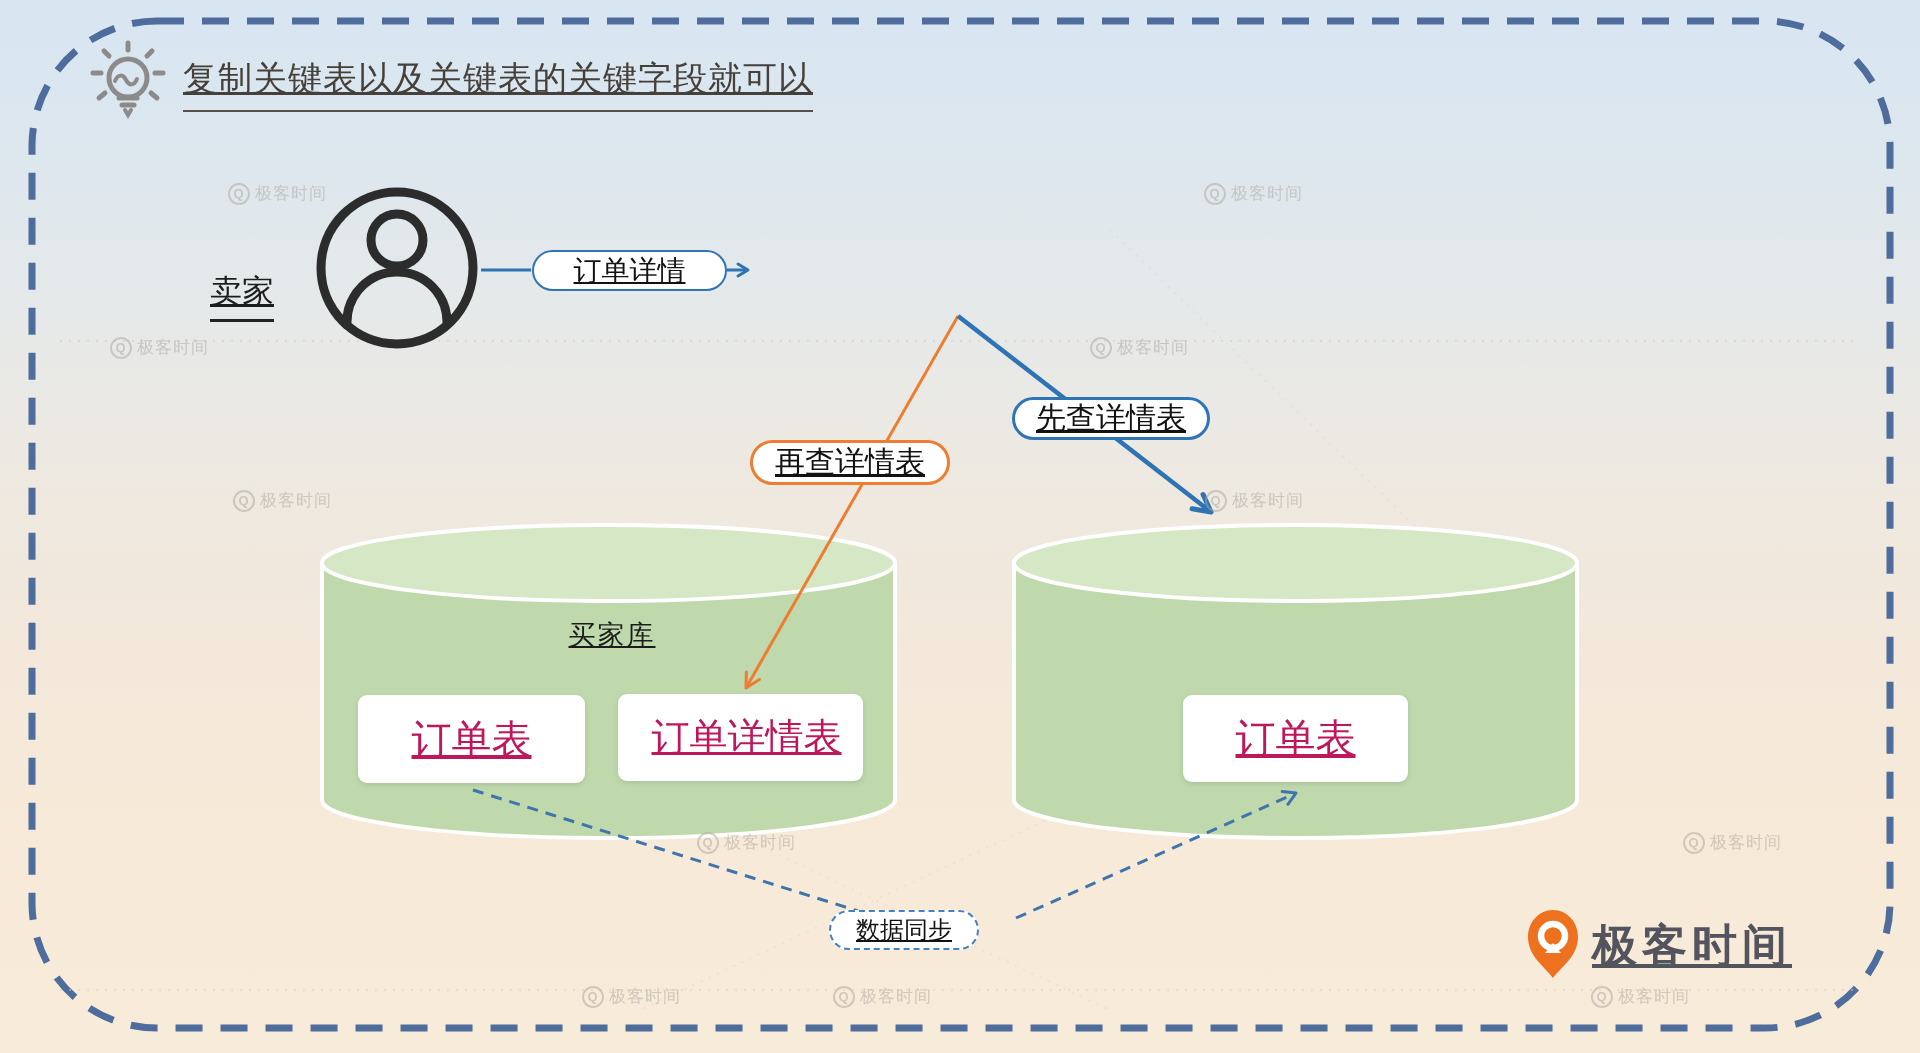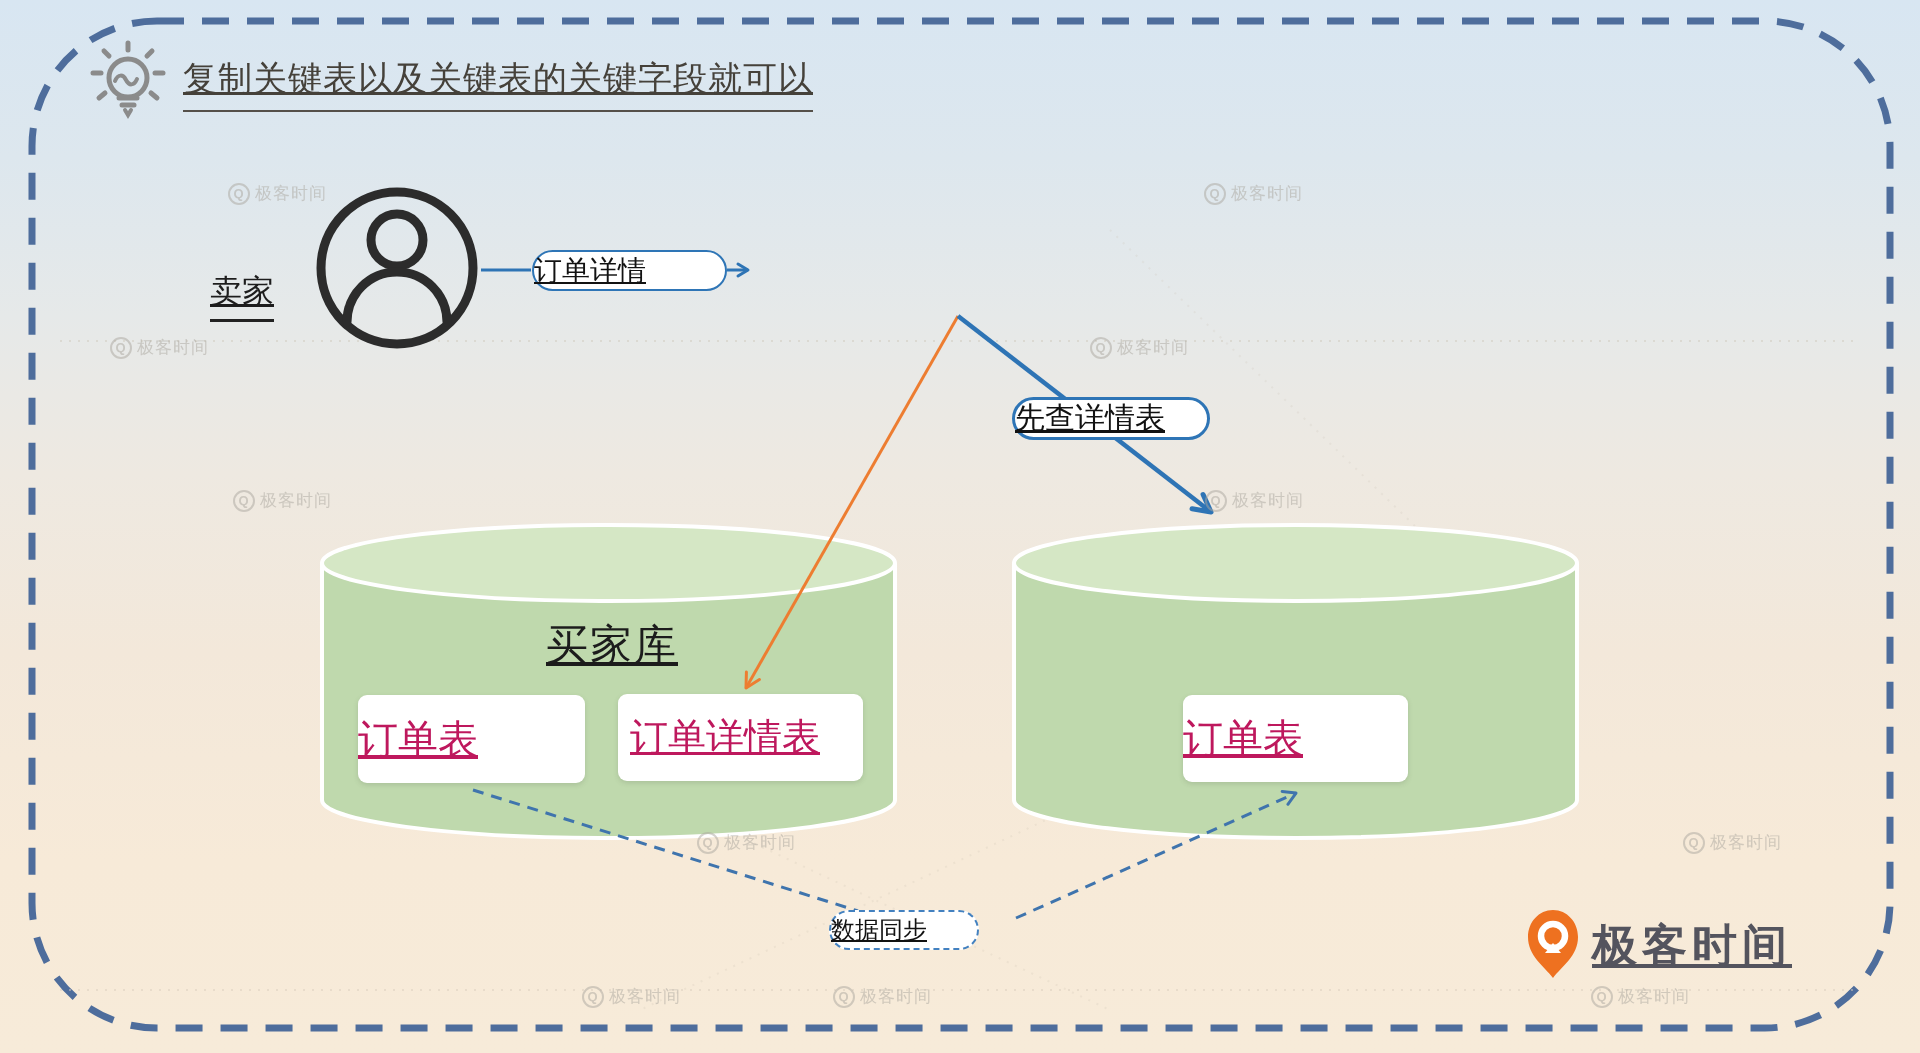--- a/index.html
+++ b/index.html
@@ -7,21 +7,21 @@
     position:relative;
     width:1920px;height:1053px;
     overflow:hidden;
     font-family:"Liberation Sans","DejaVu Sans",sans-serif;
     background:linear-gradient(180deg,
       #d8e6f2 0%, #dde7ee 15%, #e6e9e9 30%,
       #eee9e1 45%, #f3e8da 62%, #f7ead8 82%, #f7ebd9 100%);
   }
   .layer{position:absolute;left:0;top:0;}
   .abs{position:absolute;box-sizing:border-box;text-decoration:underline;}
-  .ctr{display:flex;align-items:center;justify-content:flex-start;}
+  .ctr{display:flex;align-items:center;justify-content:center;}
 
   .title{
     left:183px;top:56px;
     font-size:34px;color:#45413a;letter-spacing:1px;
     border-bottom:2px solid #55504a;padding-bottom:8px;
     white-space:nowrap;
   }
   .actor-label{
     left:210px;top:270px;
     font-size:32px;color:#1d1d1d;font-weight:500;
@@ -35,21 +35,21 @@
   .pill-first{left:1012px;top:397px;width:198px;height:43px;border:3px solid #2e75b6;font-size:30px;}
   .pill-second{left:750px;top:440px;width:200px;height:45px;border:3px solid #ed7d31;font-size:30px;}
   .pill-sync{left:829px;top:902px;width:150px;height:40px;border:2.5px dashed #4381c0;font-size:24px;margin-top:8px;}
 
   .middleware{
     left:765px;top:227px;width:390px;height:87px;
     background:#aebad9;border:3px solid #fdfdfd;border-radius:14px;
     font-size:40px;color:#3c3c3c;letter-spacing:3px;
     box-shadow:0 3px 6px rgba(96,96,120,.25);
   }
-  .db-label{font-size:42px;color:#1c1c1c;letter-spacing:2px;text-align:center;width:200px;}
+  .db-label{font-size:27px;color:#1c1c1c;letter-spacing:2px;text-align:center;width:200px;}
   .db-label-buyer{left:512px;top:617px;}
   .db-label-seller{left:1200px;top:617px;}
   .table-box{
     background:#fff;border-radius:9px;color:#be185d;
     box-shadow:0 2px 5px rgba(80,90,70,.18);
   }
   .tb-buyer-order{left:358px;top:695px;width:227px;height:88px;font-size:40px;}
   .tb-buyer-detail{left:618px;top:694px;width:245px;height:87px;font-size:38px;padding-left:12px;}
   .tb-seller-order{left:1183px;top:695px;width:225px;height:87px;font-size:40px;}
 
@@ -195,20 +195,23 @@
   <div class="abs actor-label">卖家</div>
 
   <div class="abs ctr pill pill-request">
     <span>订单详情</span>
   </div>
 
 
   <div class="abs ctr pill pill-first">
     <span>先查详情表</span>
   </div>
+  <div class="abs ctr pill pill-second">
+    <span>再查详情表</span>
+  </div>
 
   <div class="abs db-label db-label-buyer">买家库</div>
 
   <div class="abs ctr table-box tb-buyer-order">
     <span>订单表</span>
   </div>
   <div class="abs ctr table-box tb-buyer-detail">
     <span>订单详情表</span>
   </div>
   <div class="abs ctr table-box tb-seller-order">

